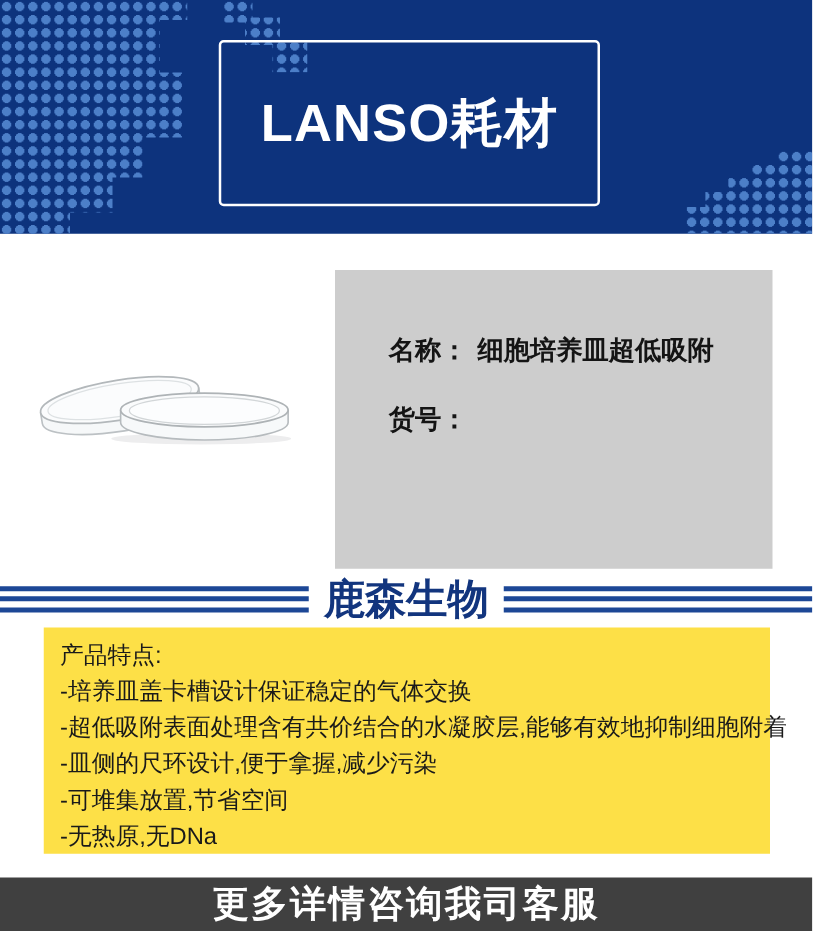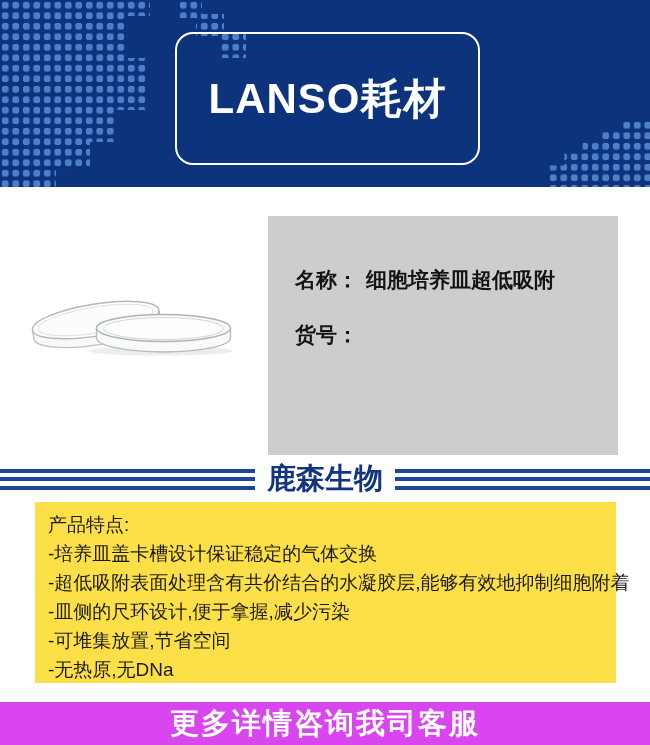--- a/index.html
+++ b/index.html
@@ -37,21 +37,21 @@
   }
   .dots-bottom-right {
     left: 548px; top: 120px; width: 102px; height: 67px;
     clip-path: polygon(0 100%, 0 68%, 16% 68%, 16% 50%, 34% 50%, 34% 33%, 52% 33%, 52% 17%, 72% 17%, 72% 0, 100% 0, 100% 100%);
   }
   .title-box {
     position: absolute;
     left: 175px; top: 32px;
     width: 305px; height: 133px;
     border: 2.5px solid #ffffff;
-    border-radius: 18px;
+    border-radius: 4px;
     display: flex; align-items: center; justify-content: center;
     z-index: 2;
   }
   .title-text {
     color: #ffffff;
     font-size: 42px;
     font-weight: 700;
     letter-spacing: 1px;
     white-space: nowrap;
   }
@@ -59,21 +59,21 @@
   
   .dish {
     position: absolute;
     left: 28px; top: 292px;
   }
   .info-box {
     position: absolute;
     left: 268px; top: 216px;
     width: 350px; height: 239px;
     background: #cdcdcd;
-    padding: 50px 10px 0 27px;
+    padding: 50px 10px 0 43px;
   }
   .info-row {
     display: flex;
     align-items: baseline;
     margin-bottom: 27px;
     font-size: 21px;
     font-weight: 700;
     color: #141414;
     white-space: nowrap;
   }
@@ -87,21 +87,21 @@
     display: flex;
     align-items: center;
   }
   .divider-lines { flex: 1; }
   .divider-lines .stripe {
     height: 4px;
     background: #1c4796;
     margin: 4.5px 0;
   }
   .brand-text {
-    font-size: 29px;
+    font-size: 33px;
     font-weight: 700;
     color: #12357e;
     margin: 0 12px;
     white-space: nowrap;
   }
 
   
   .features-box {
     position: absolute;
     left: 35px; top: 502px;
@@ -115,21 +115,21 @@
     line-height: 29px;
     color: #1a1a1a;
     white-space: nowrap;
   }
 
   
   .footer-bar {
     position: absolute;
     left: 0; top: 702px;
     width: 650px; height: 43px;
-    background: #d946ef;
+    background: #404040;
     display: flex; align-items: center; justify-content: center;
   }
   .footer-text {
     color: #ffffff;
     font-size: 29px;
     font-weight: 700;
     letter-spacing: 2px;
     white-space: nowrap;
   }
 </style>

